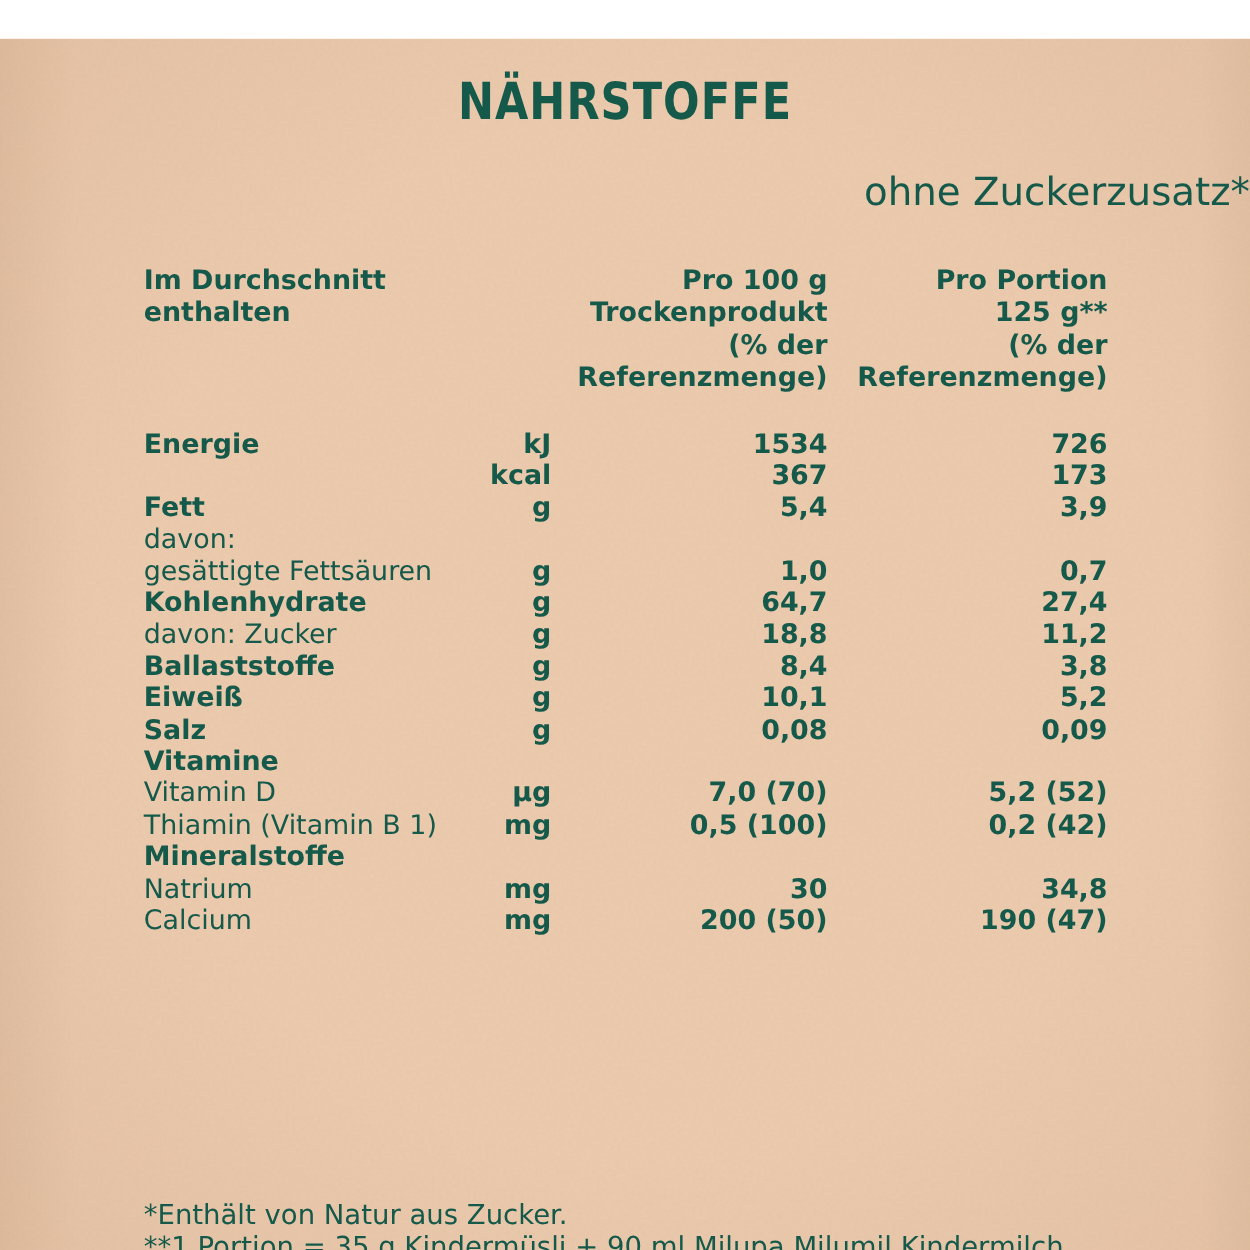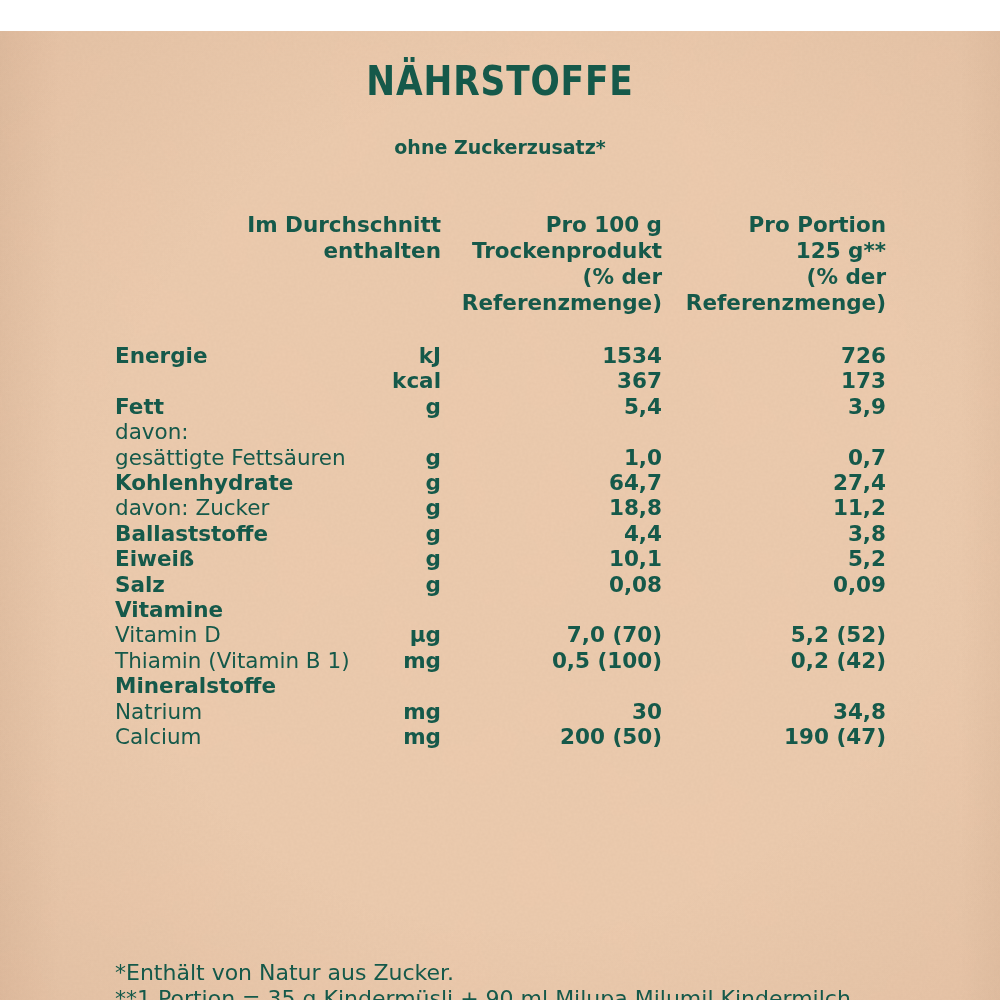--- a/index.html
+++ b/index.html
@@ -19,27 +19,27 @@
       radial-gradient(ellipse 75% 75% at 52% 48%, rgba(0,0,0,0) 55%, rgba(150,100,70,0.10) 100%),
       linear-gradient(90deg, rgba(140,95,65,0.08) 0%, rgba(140,95,65,0) 6%, rgba(140,95,65,0) 96%, rgba(140,95,65,0.06) 100%);
   }
   .title{
     position:absolute;top:26px;left:0;width:100%;
     text-align:center;font-size:41px;font-weight:700;letter-spacing:1px;
     transform:scaleX(.84);transform-origin:center;
   }
   .subtitle{
     position:absolute;top:105px;left:0;width:100%;
-    text-align:center;font-size:19px;font-weight:700;
+    text-align:right;font-size:31px;font-weight:400;
   }
   .thead{
     position:absolute;left:115px;top:181px;width:771px;
     display:flex;font-size:21.5px;line-height:26px;font-weight:700;
   }
-  .thead .hl{width:326px;text-align:right;}
+  .thead .hl{width:326px;text-align:left;}
   .thead .h1{width:221px;text-align:right;}
   .thead .h2{width:224px;text-align:right;}
   .tbody{
     position:absolute;left:115px;top:312px;width:771px;
     font-size:21.5px;line-height:25.4px;
   }
   .tr{display:flex;}
   .td{white-space:pre;min-height:25.4px;}
   .td.label{width:270px;text-align:left;}
   .td.unit{width:56px;text-align:right;font-weight:700;}
@@ -133,21 +133,21 @@
     </div>
     <div class="tr">
       <div class="td label">davon: Zucker</div>
       <div class="td unit">g</div>
       <div class="td v1">18,8</div>
       <div class="td v2">11,2</div>
     </div>
     <div class="tr">
       <div class="td label b">Ballaststoffe</div>
       <div class="td unit">g</div>
-      <div class="td v1">4,4</div>
+      <div class="td v1">8,4</div>
       <div class="td v2">3,8</div>
     </div>
     <div class="tr">
       <div class="td label b">Eiweiß</div>
       <div class="td unit">g</div>
       <div class="td v1">10,1</div>
       <div class="td v2">5,2</div>
     </div>
     <div class="tr">
       <div class="td label b">Salz</div>

